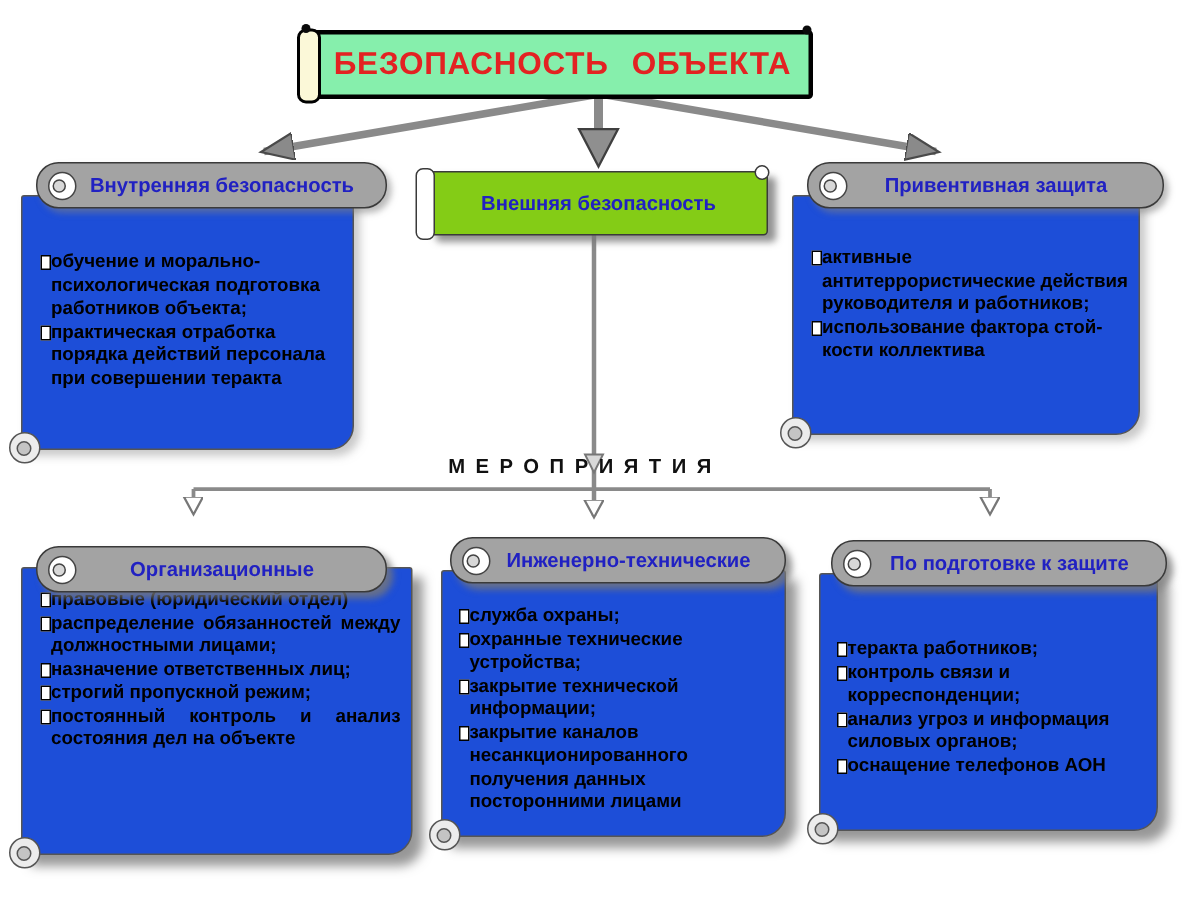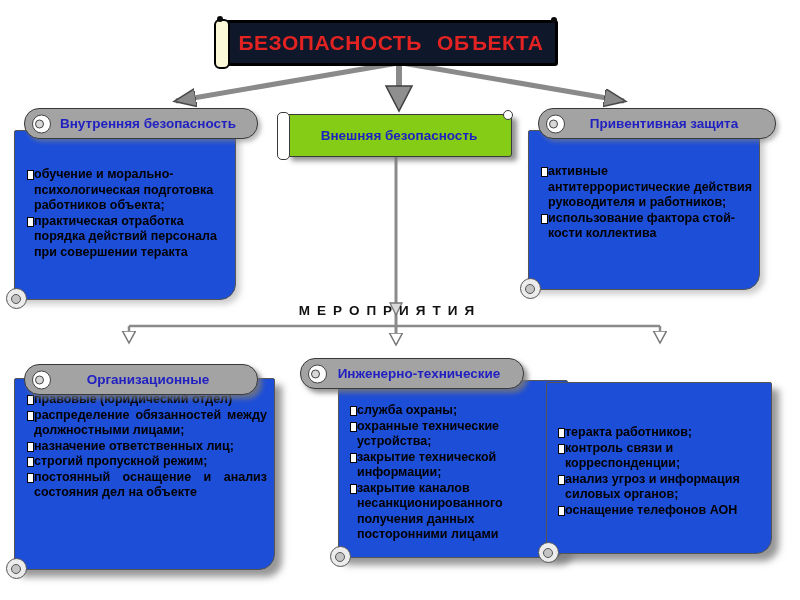--- a/index.html
+++ b/index.html
@@ -6,22 +6,22 @@
   #canvas {
     position:relative; width:800px; height:600px; background:#ffffff;
     font-family:"Liberation Sans", sans-serif; overflow:hidden;
   }
 
   
   #connectors { position:absolute; left:0; top:0; z-index:1; }
 
   
   .title-scroll {
-    position:absolute; left:224px; top:20px; width:328px; height:40px;
-    background:#0f172a; border:3px solid #000; border-radius:3px; z-index:5;
+    position:absolute; left:208px; top:20px; width:328px; height:40px;
+    background:#86efac; border:3px solid #000; border-radius:3px; z-index:5;
     display:flex; align-items:center; justify-content:center;
   }
   .title-roll {
     position:absolute; left:-13px; top:-4px; width:12px; height:46px;
     background:#FBF8D8; border:2.5px solid #000; border-radius:6px;
   }
   .knob { position:absolute; width:6px; height:6px; background:#0a0a0a; border-radius:50%; }
   .knob.tl { left:-10px; top:-7px; }
   .knob.tr { right:-2px; top:-6px; }
   .title-text {
@@ -163,30 +163,30 @@
   </div>
 
   <div class="measures">МЕРОПРИЯТИЯ</div>
 
   <div class="v-scroll heavy-shadow" style="left:14px; top:378px; width:261px; height:192px; padding:13px 7px 6px 12px; box-sizing:border-box;">
     <ul class="items just">
       <li><span class="blt"></span><span>правовые (юридический отдел)</span></li>
       <li><span class="blt"></span><span>распределение обязанностей между должностными лицами;</span></li>
       <li><span class="blt"></span><span>назначение ответственных лиц;</span></li>
       <li><span class="blt"></span><span>строгий пропускной режим;</span></li>
-      <li><span class="blt"></span><span>постоянный оснащение и анализ состояния дел на объекте</span></li>
+      <li><span class="blt"></span><span>постоянный контроль и анализ состояния дел на объекте</span></li>
     </ul>
     <span class="vcurl"></span>
   </div>
   <div class="h-scroll" style="left:24px; top:364px; width:232px; box-shadow:4px 4px 5px rgba(120,120,120,0.8);">
     <span class="hcurl"></span>
     <span class="hd">Организационные</span>
   </div>
 
-  <div class="v-scroll heavy-shadow" style="left:294px; top:380px; width:230px; height:178px; padding:22px 1px 6px 11px; box-sizing:border-box;margin-left:44px;">
+  <div class="v-scroll heavy-shadow" style="left:294px; top:380px; width:230px; height:178px; padding:22px 1px 6px 11px; box-sizing:border-box;">
     <ul class="items">
       <li><span class="blt"></span><span>служба охраны;</span></li>
       <li><span class="blt"></span><span>охранные технические устройства;</span></li>
       <li><span class="blt"></span><span>закрытие технической информации;</span></li>
       <li><span class="blt"></span><span>закрытие каналов несанкционированного получения данных посторонними лицами</span></li>
     </ul>
     <span class="vcurl"></span>
   </div>
   <div class="h-scroll" style="left:300px; top:358px; width:222px; box-shadow:4px 4px 5px rgba(120,120,120,0.8);">
     <span class="hcurl"></span>
@@ -195,14 +195,18 @@
 
   <div class="v-scroll heavy-shadow" style="left:546px; top:382px; width:226px; height:172px; padding:42px 5px 6px 11px; box-sizing:border-box;">
     <ul class="items">
       <li><span class="blt"></span><span>теракта работников;</span></li>
       <li><span class="blt"></span><span>контроль связи и корреспонденции;</span></li>
       <li><span class="blt"></span><span>анализ угроз и информация силовых органов;</span></li>
       <li><span class="blt"></span><span>оснащение телефонов АОН</span></li>
     </ul>
     <span class="vcurl"></span>
   </div>
+  <div class="h-scroll" style="left:554px; top:360px; width:222px; box-shadow:4px 4px 5px rgba(120,120,120,0.8);">
+    <span class="hcurl"></span>
+    <span class="hd">По подготовке к защите</span>
+  </div>
 
 </div>
 
 </body></html>

